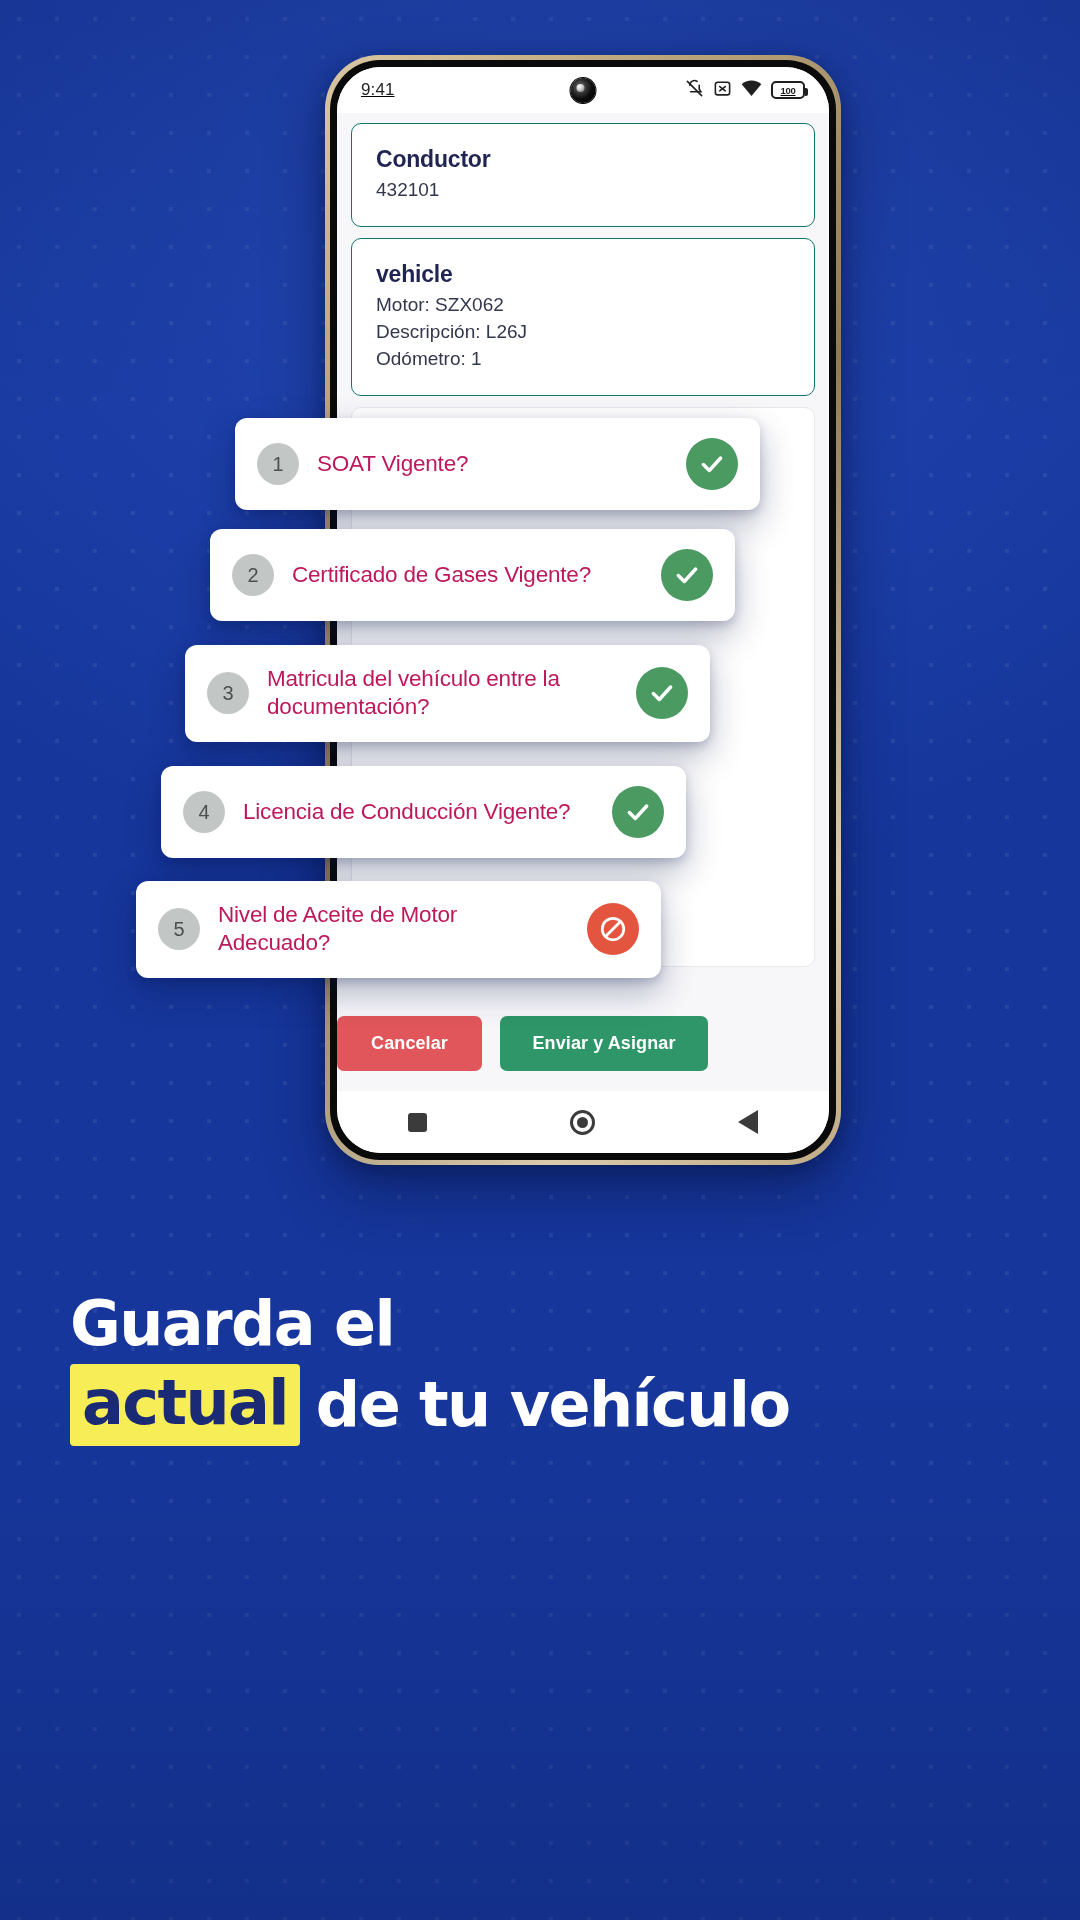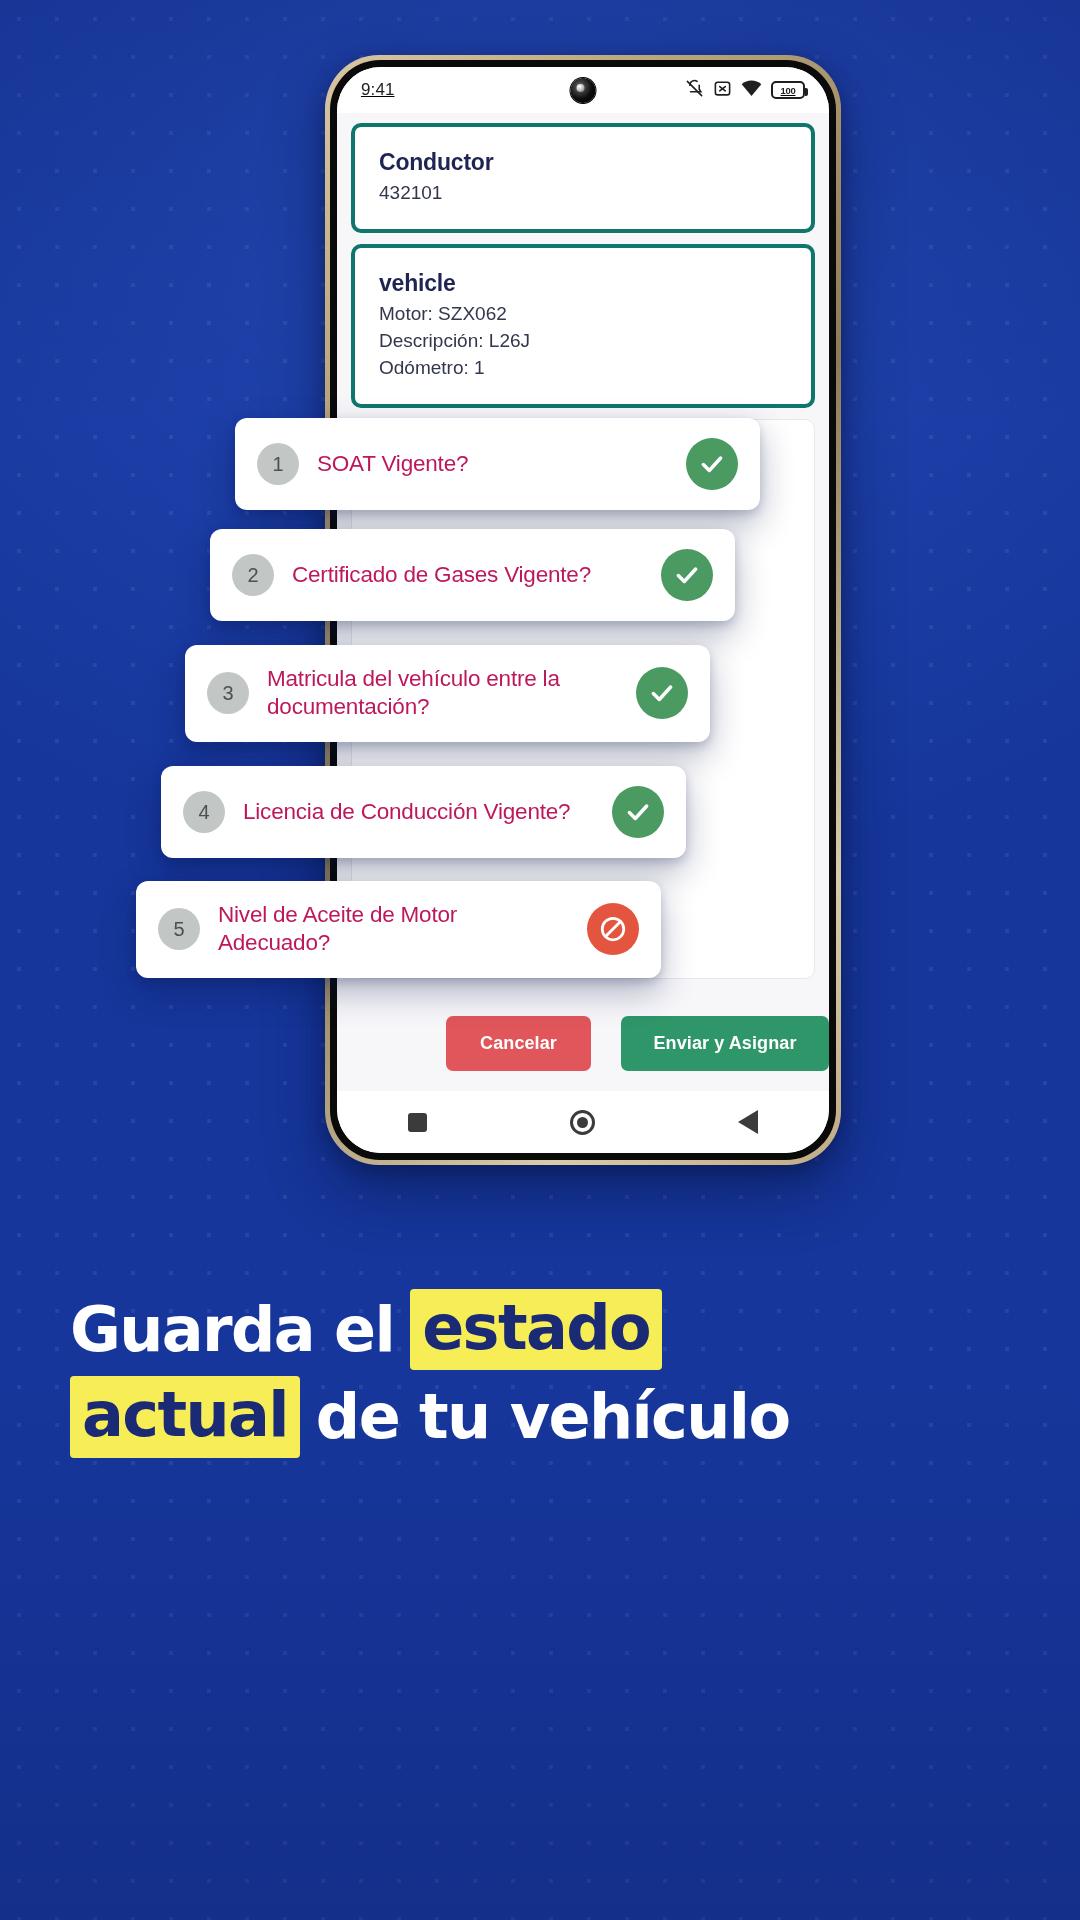--- a/index.html
+++ b/index.html
@@ -99,43 +99,43 @@
   
   #app-body {
     flex:1 1 auto;
     background:#f7f7fa;
     padding:10px 14px 0 14px;
     overflow:hidden;
     position:relative;
   }
   .card {
     background:#ffffff;
-    border:4px solid #0f766e;
+    border:1px solid #0f766e;
     border-radius:10px;
     padding:22px 24px;
     margin-bottom:11px;
   }
   .card-title {
     font-size:23px; font-weight:700; color:#1f2452;
     margin-bottom:4px; letter-spacing:-.2px;
   }
   .card-line { font-size:19px; color:#33374d; line-height:1.42; }
   #checklist-card {
     min-height:560px;
     background:#ffffff;
     border:1px solid #e7e7ec;
     border-radius:10px;
   }
 
   
   #actions {
     flex:0 0 auto;
     background:#f7f7fa;
-    display:flex; align-items:center; justify-content:flex-end;
-    gap:30px;
+    display:flex; align-items:center; justify-content:flex-start;
+    gap:18px;
     padding:18px 0 20px 0;
   }
   .btn {
     border:none; border-radius:7px;
     font-family:"Liberation Sans", sans-serif;
     font-weight:700; font-size:18px; color:#fff;
     padding:17px 0;
     cursor:pointer;
     letter-spacing:.1px;
   }
@@ -335,20 +335,19 @@
         <circle cx="12" cy="12" r="8.6"></circle>
         <line x1="6" y1="18" x2="18" y2="6"></line>
       </svg>
   </span>
 </div>
 
 <div id="headline">
   <div class="hl-row">
     <span class="hl">Guarda el</span>
     <span class="hl-sp"></span>
-    <span class="hl hl-mark">estado</span>
   </div>
   <div class="hl-row">
     <span class="hl hl-mark">actual</span>
     <span class="hl-sp"></span>
     <span class="hl">de tu vehículo</span>
   </div>
 </div>
 
 </body></html>

